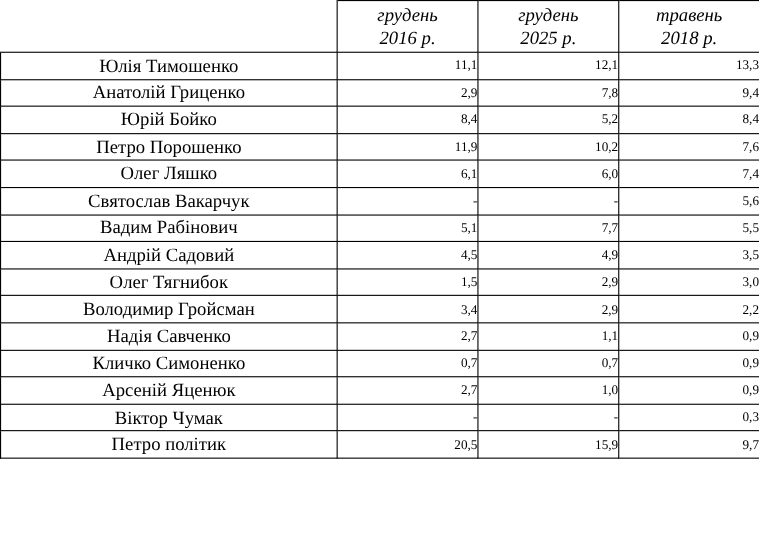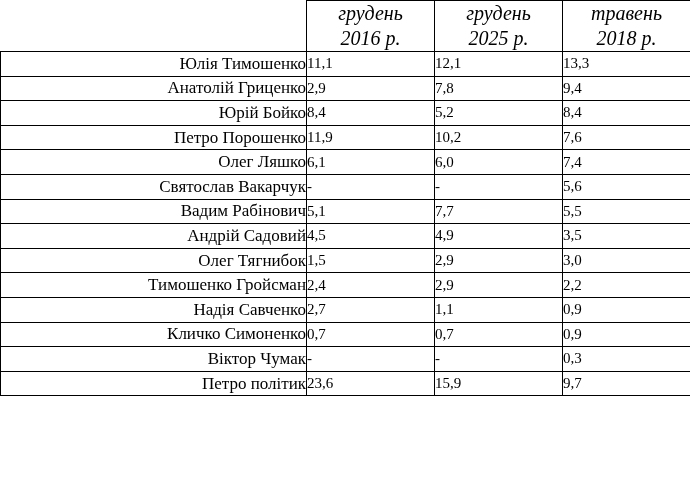--- a/index.html
+++ b/index.html
@@ -20,42 +20,42 @@
     table-layout: fixed;
   }
   .poll-table td, .poll-table th {
     border: 1px solid #000000;
     padding: 0;
     font-weight: normal;
   }
   .poll-table thead th {
     height: 46px;
     font-style: italic;
-    font-size: 20px;
+    font-size: 17px;
     line-height: 1.25;
     vertical-align: middle;
   }
   .head-blank {
     border-top: none !important;
     border-left: none !important;
   }
   .poll-table tbody tr {
     height: 24.6px;
   }
   .name-cell {
-    text-align: right;
+    text-align: center;
     padding-left: 7px;
     font-size: 17px;
     white-space: nowrap;
     overflow: hidden;
     margin-left: 33px;
   }
   .val-cell {
-    text-align: left;
-    font-size: 15px;
+    text-align: right;
+    font-size: 12px;
   }
   col.c-name { width: 306px; }
   col.c-val  { width: 128px; }
 </style>
 </head>
 <body>
 
 <table class="poll-table">
   <colgroup>
     <col class="c-name">
@@ -129,44 +129,50 @@
       <td class="val-cell">4,9</td>
       <td class="val-cell">3,5</td>
     </tr>
     <tr>
       <td class="name-cell">Олег Тягнибок</td>
       <td class="val-cell">1,5</td>
       <td class="val-cell">2,9</td>
       <td class="val-cell">3,0</td>
     </tr>
     <tr>
-      <td class="name-cell">Тимошенко Гройсман</td>
-      <td class="val-cell">2,4</td>
+      <td class="name-cell">Володимир Гройсман</td>
+      <td class="val-cell">3,4</td>
       <td class="val-cell">2,9</td>
       <td class="val-cell">2,2</td>
     </tr>
     <tr>
       <td class="name-cell">Надія Савченко</td>
       <td class="val-cell">2,7</td>
       <td class="val-cell">1,1</td>
       <td class="val-cell">0,9</td>
     </tr>
     <tr>
       <td class="name-cell">Кличко Симоненко</td>
       <td class="val-cell">0,7</td>
       <td class="val-cell">0,7</td>
       <td class="val-cell">0,9</td>
     </tr>
     <tr>
+      <td class="name-cell">Арсеній Яценюк</td>
+      <td class="val-cell">2,7</td>
+      <td class="val-cell">1,0</td>
+      <td class="val-cell">0,9</td>
+    </tr>
+    <tr>
       <td class="name-cell">Віктор Чумак</td>
       <td class="val-cell">-</td>
       <td class="val-cell">-</td>
       <td class="val-cell">0,3</td>
     </tr>
     <tr>
       <td class="name-cell">Петро політик</td>
-      <td class="val-cell">23,6</td>
+      <td class="val-cell">20,5</td>
       <td class="val-cell">15,9</td>
       <td class="val-cell">9,7</td>
     </tr>
 
   </tbody>
 </table>
 
 </body></html>

